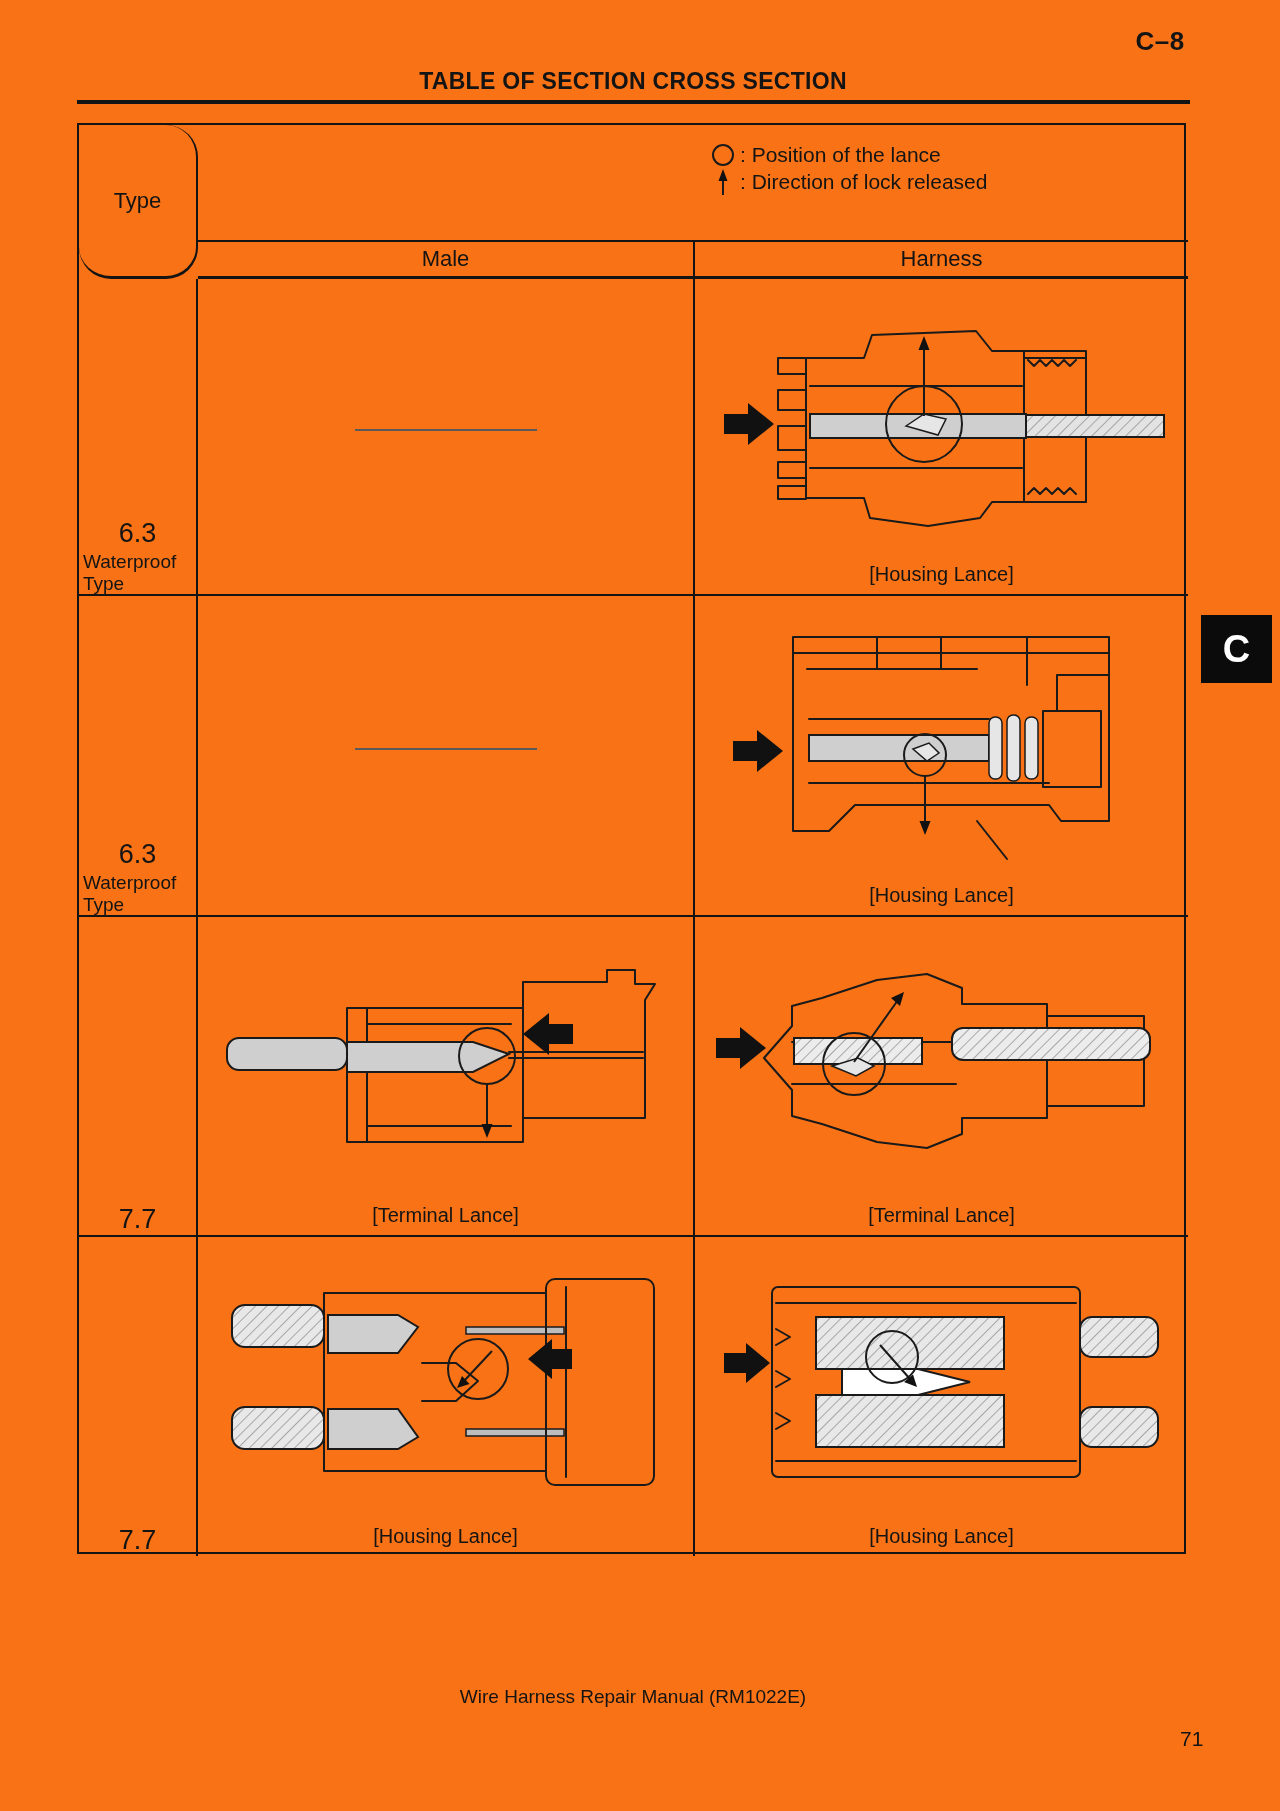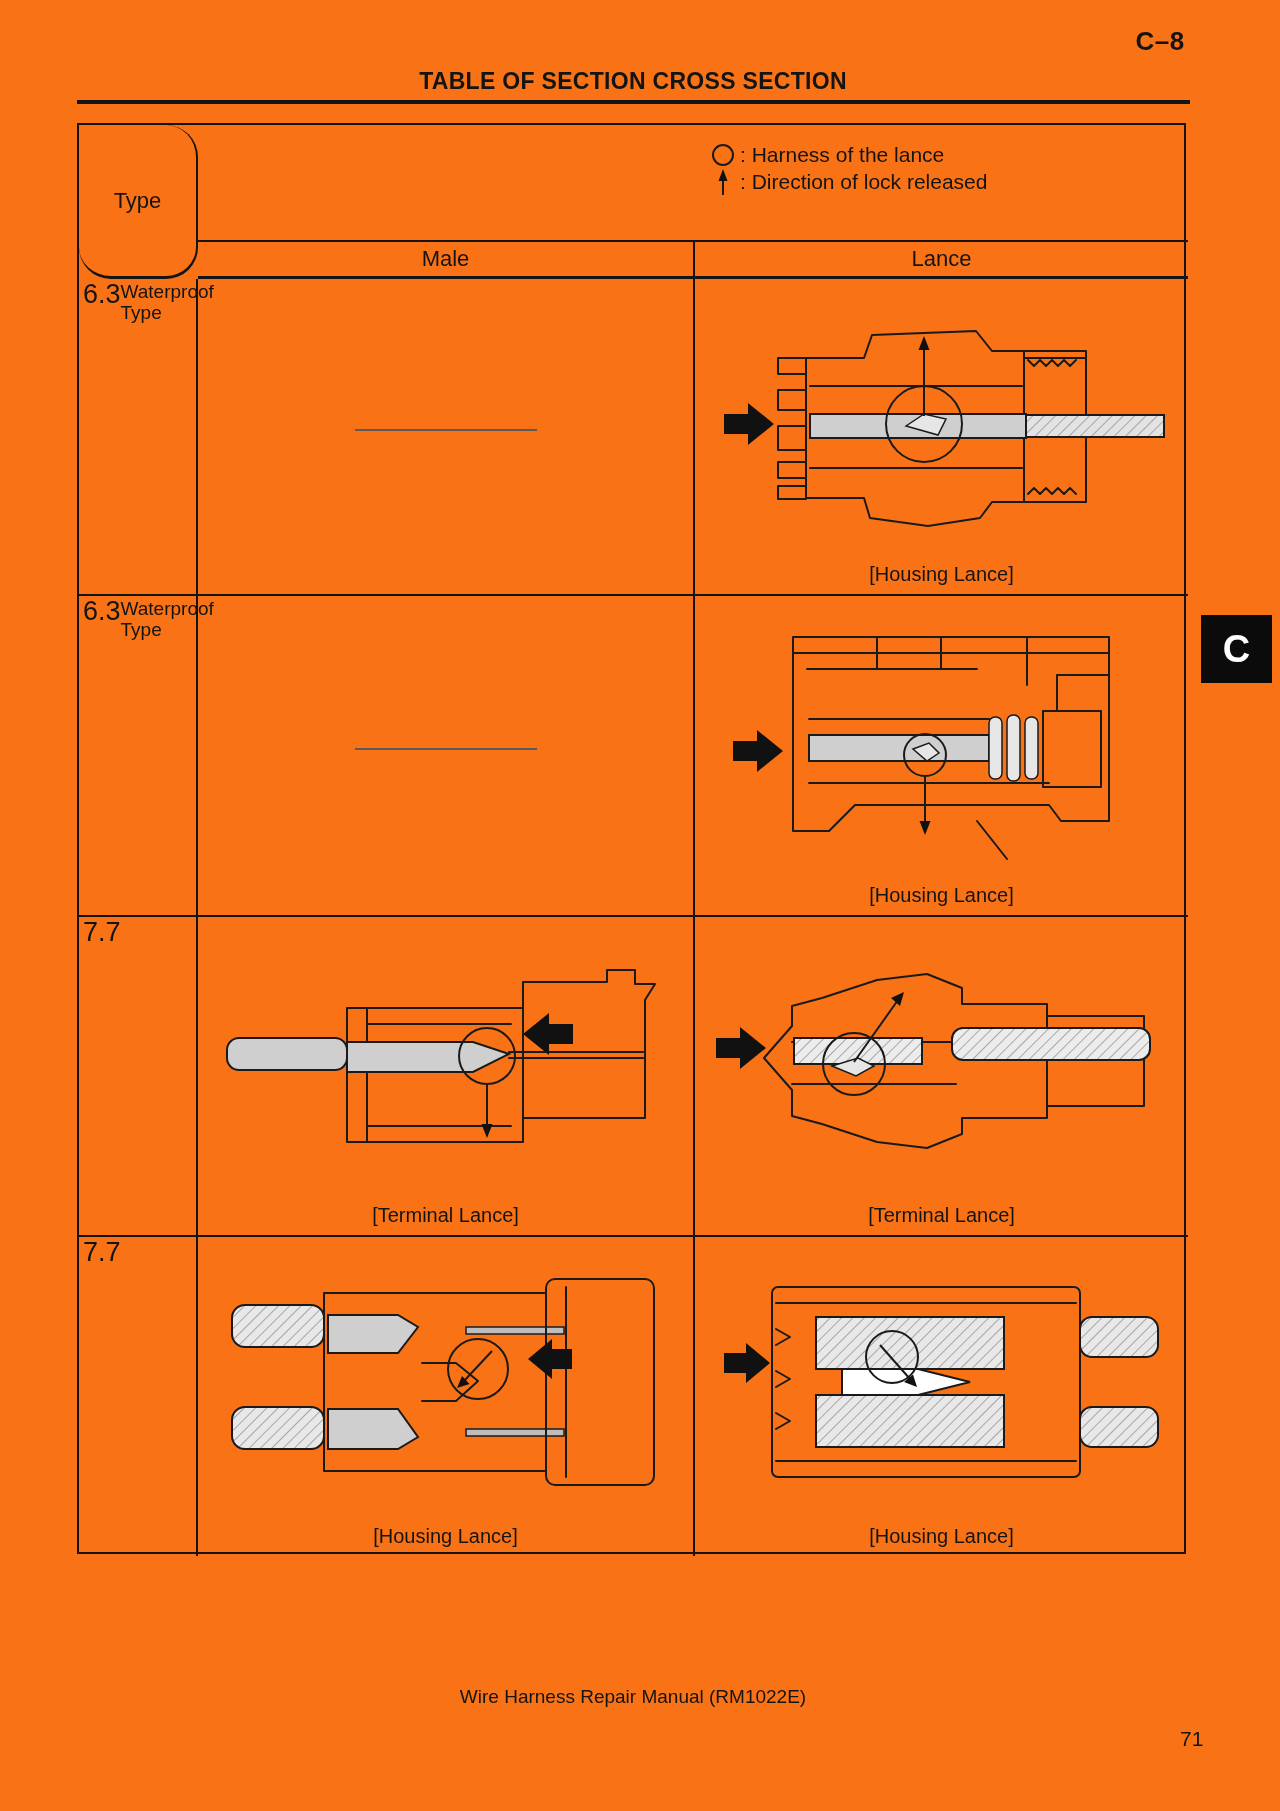--- a/index.html
+++ b/index.html
@@ -21,21 +21,21 @@
   .bb{border-bottom-width:2px;}
   .bb-thick{border-bottom-width:3px;}
 
   .c-type-hdr{grid-area:1/1/3/2;display:flex;align-items:center;justify-content:center;
       font-size:22px;border-radius:32px;}
   .c-legend{grid-area:1/2/2/4;padding:16px 0 0 508px;}
   .legend-row{display:flex;align-items:center;height:27px;font-size:21px;white-space:nowrap;}
   .legend-ic{width:34px;display:flex;justify-content:center;align-items:center;flex:0 0 34px;}
   .c-mf-hdr{display:flex;align-items:center;justify-content:center;font-size:22px;}
 
-  .c-type{display:flex;flex-direction:row;justify-content:flex-start;padding:0 4px;}
+  .c-type{display:flex;flex-direction:column;justify-content:flex-end;padding:0 4px;}
   .type-size{text-align:center;font-size:27px;line-height:1.15;}
   .type-note{font-size:19px;line-height:1.12;margin-top:2px;}
 
   .c-diagram{display:flex;align-items:center;justify-content:center;}
   .c-diagram svg{margin-bottom:30px;}
   .cap{position:absolute;bottom:8px;left:0;width:100%;text-align:center;font-size:20px;}
   .dash{width:182px;height:2px;background:#5a5a5a;margin-bottom:14px;}
 
   .side-tab{position:absolute;left:1201px;top:615px;width:71px;height:68px;background:#0b0b0b;
       color:#fff;display:flex;align-items:center;justify-content:center;
@@ -63,35 +63,35 @@
 
     <div class="cell c-type-hdr br bb-thick">Type</div>
 
     <div class="cell c-legend bb">
       <div class="legend-row">
         <span class="legend-ic">
           <svg width="26" height="26" viewBox="0 0 26 26">
               <circle cx="13" cy="13" r="10" class="thin" stroke-width="2.6"></circle>
             </svg>
         </span>
-        <span>: Harness of the lance</span>
+        <span>: Position of the lance</span>
       </div>
       <div class="legend-row">
         <span class="legend-ic">
           <svg width="26" height="28" viewBox="0 0 26 28">
             <line x1="13" y1="27" x2="13" y2="8" class="thin"></line>
             <polygon points="13,1 8.5,13 17.5,13" class="fillblk"></polygon>
           </svg>
         </span>
         <span>: Direction of lock released</span>
       </div>
     </div>
 
     <div class="cell c-mf-hdr br bb-thick">Male</div>
-    <div class="cell c-mf-hdr bb-thick">Lance</div>
+    <div class="cell c-mf-hdr bb-thick">Harness</div>
 
     <div class="cell c-type br bb">
       <div class="type-size">6.3</div>
       <div class="type-note">Waterproof Type</div>
     </div>
     <div class="cell c-diagram br bb">
       <div class="dash"></div>
     </div>
     <div class="cell c-diagram bb">
       <svg width="452" height="240" viewBox="0 0 452 240">

